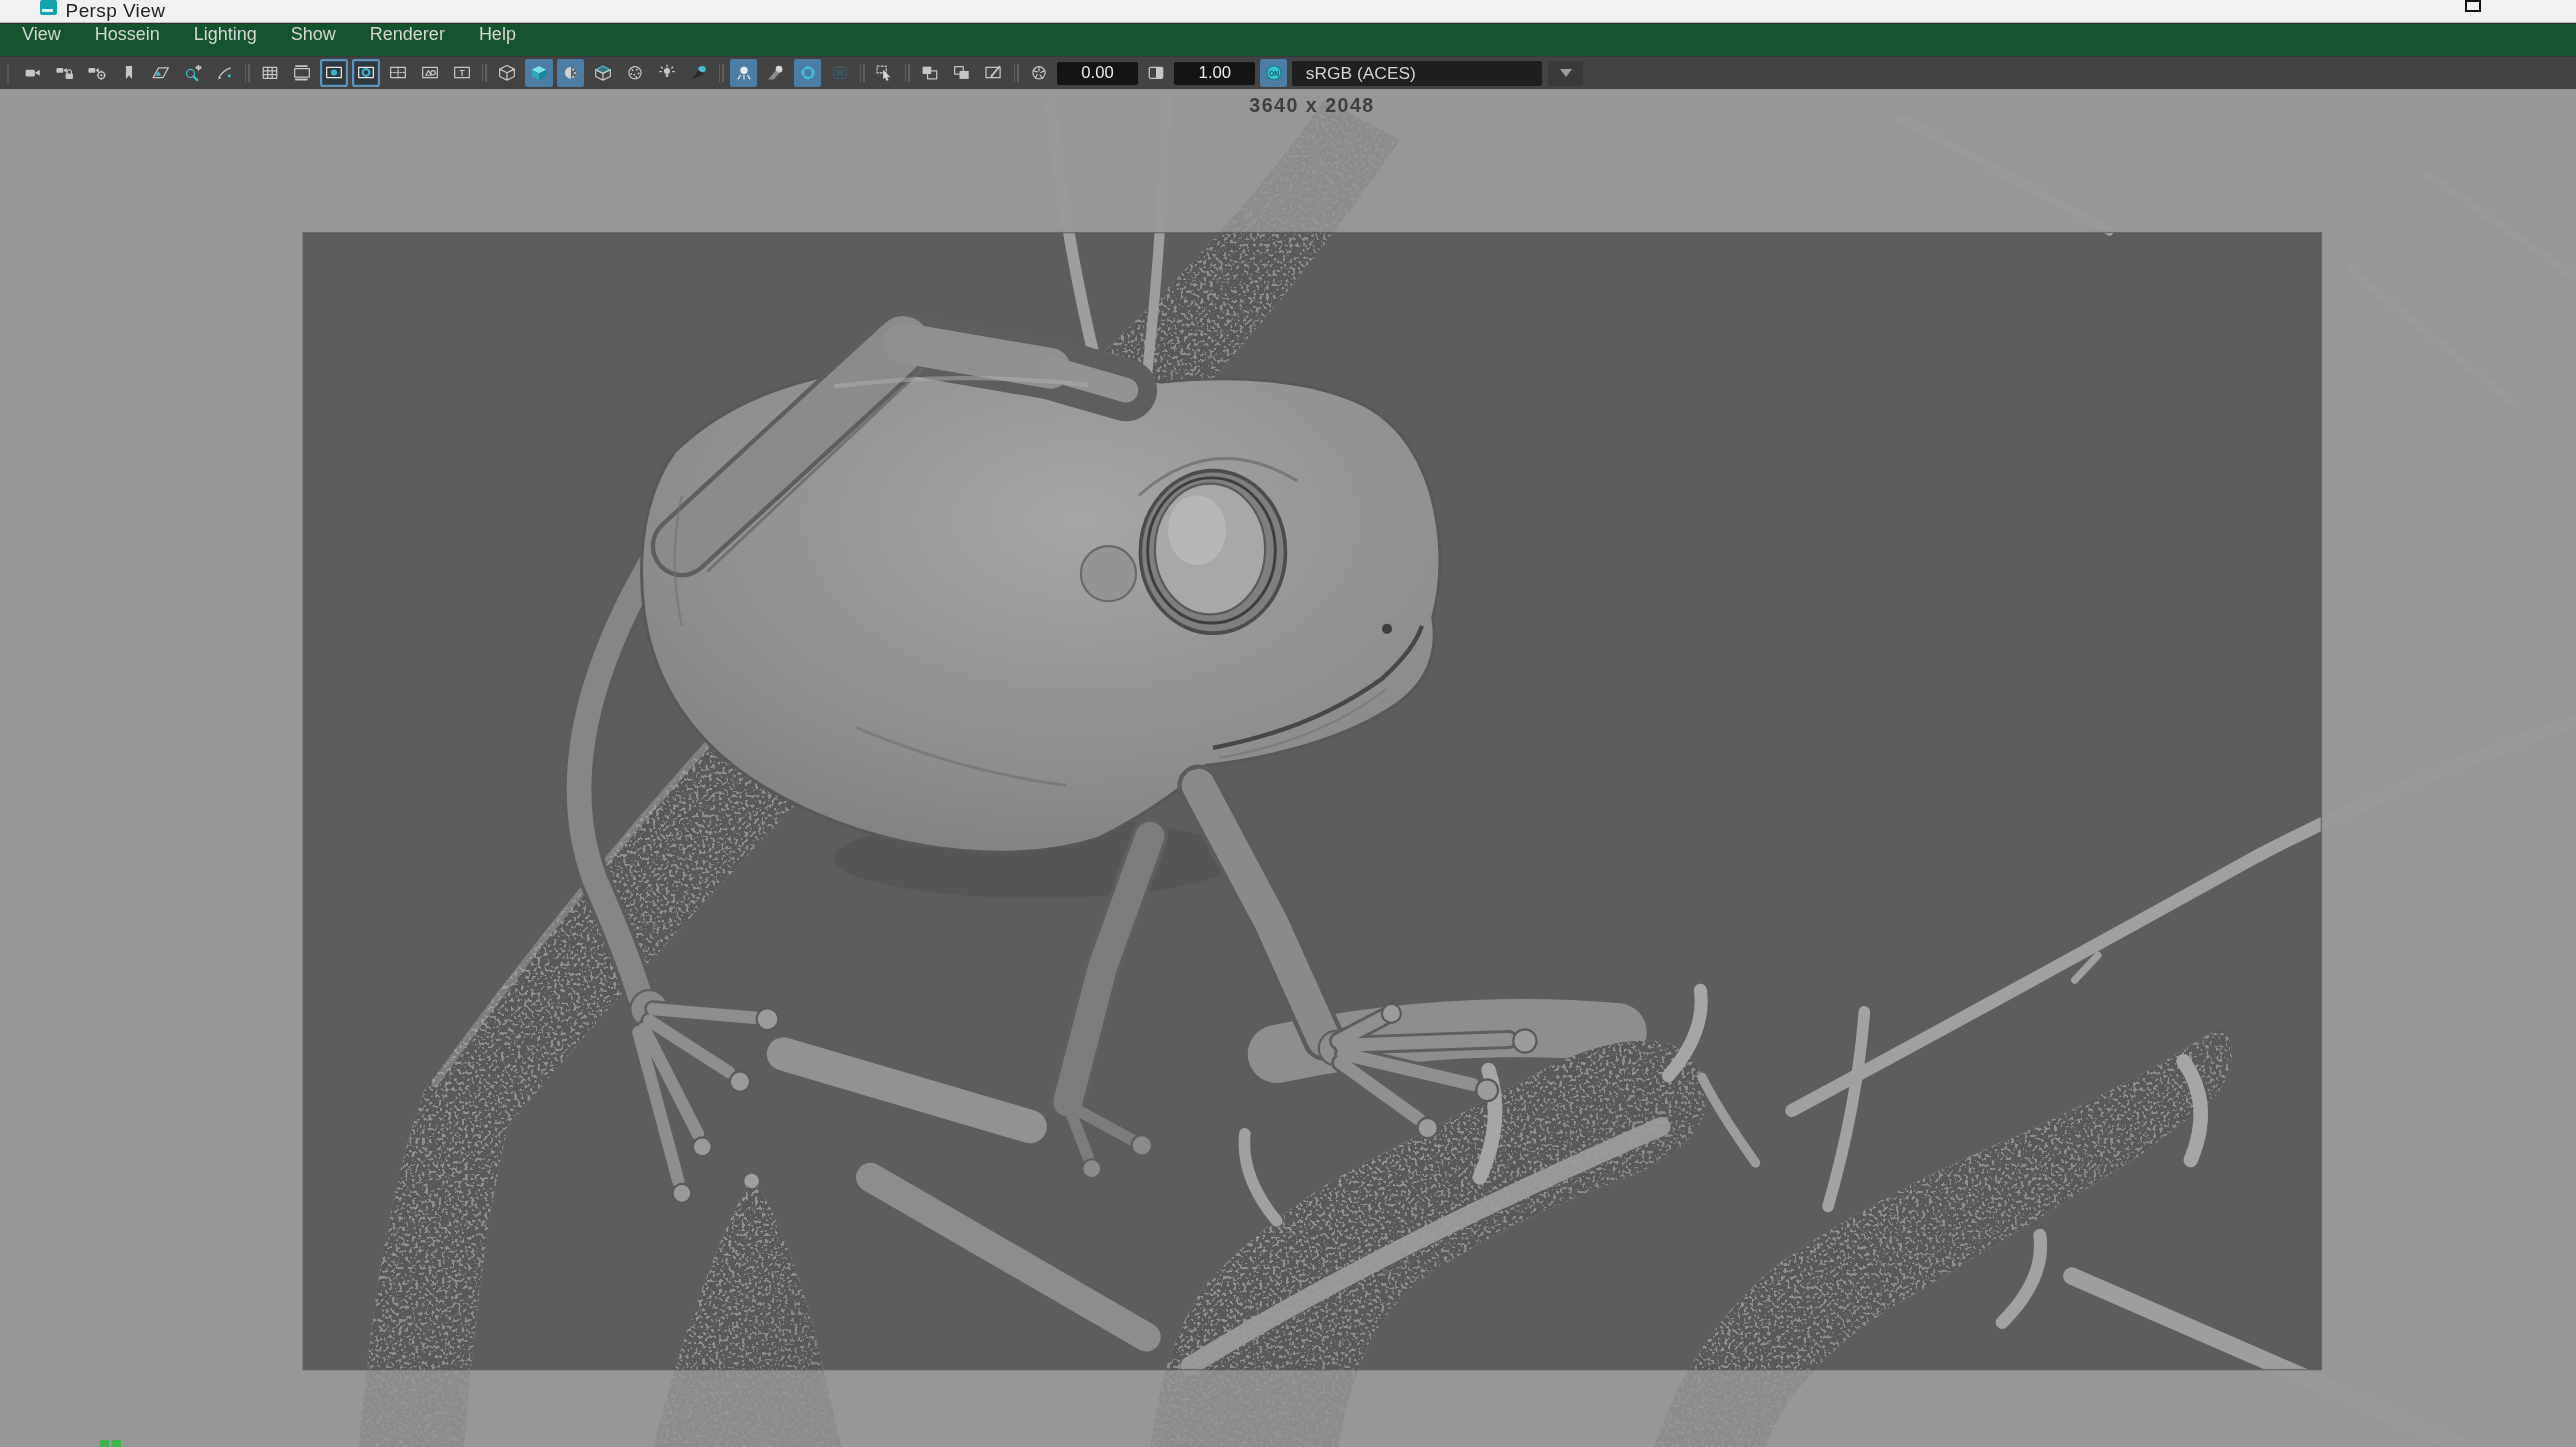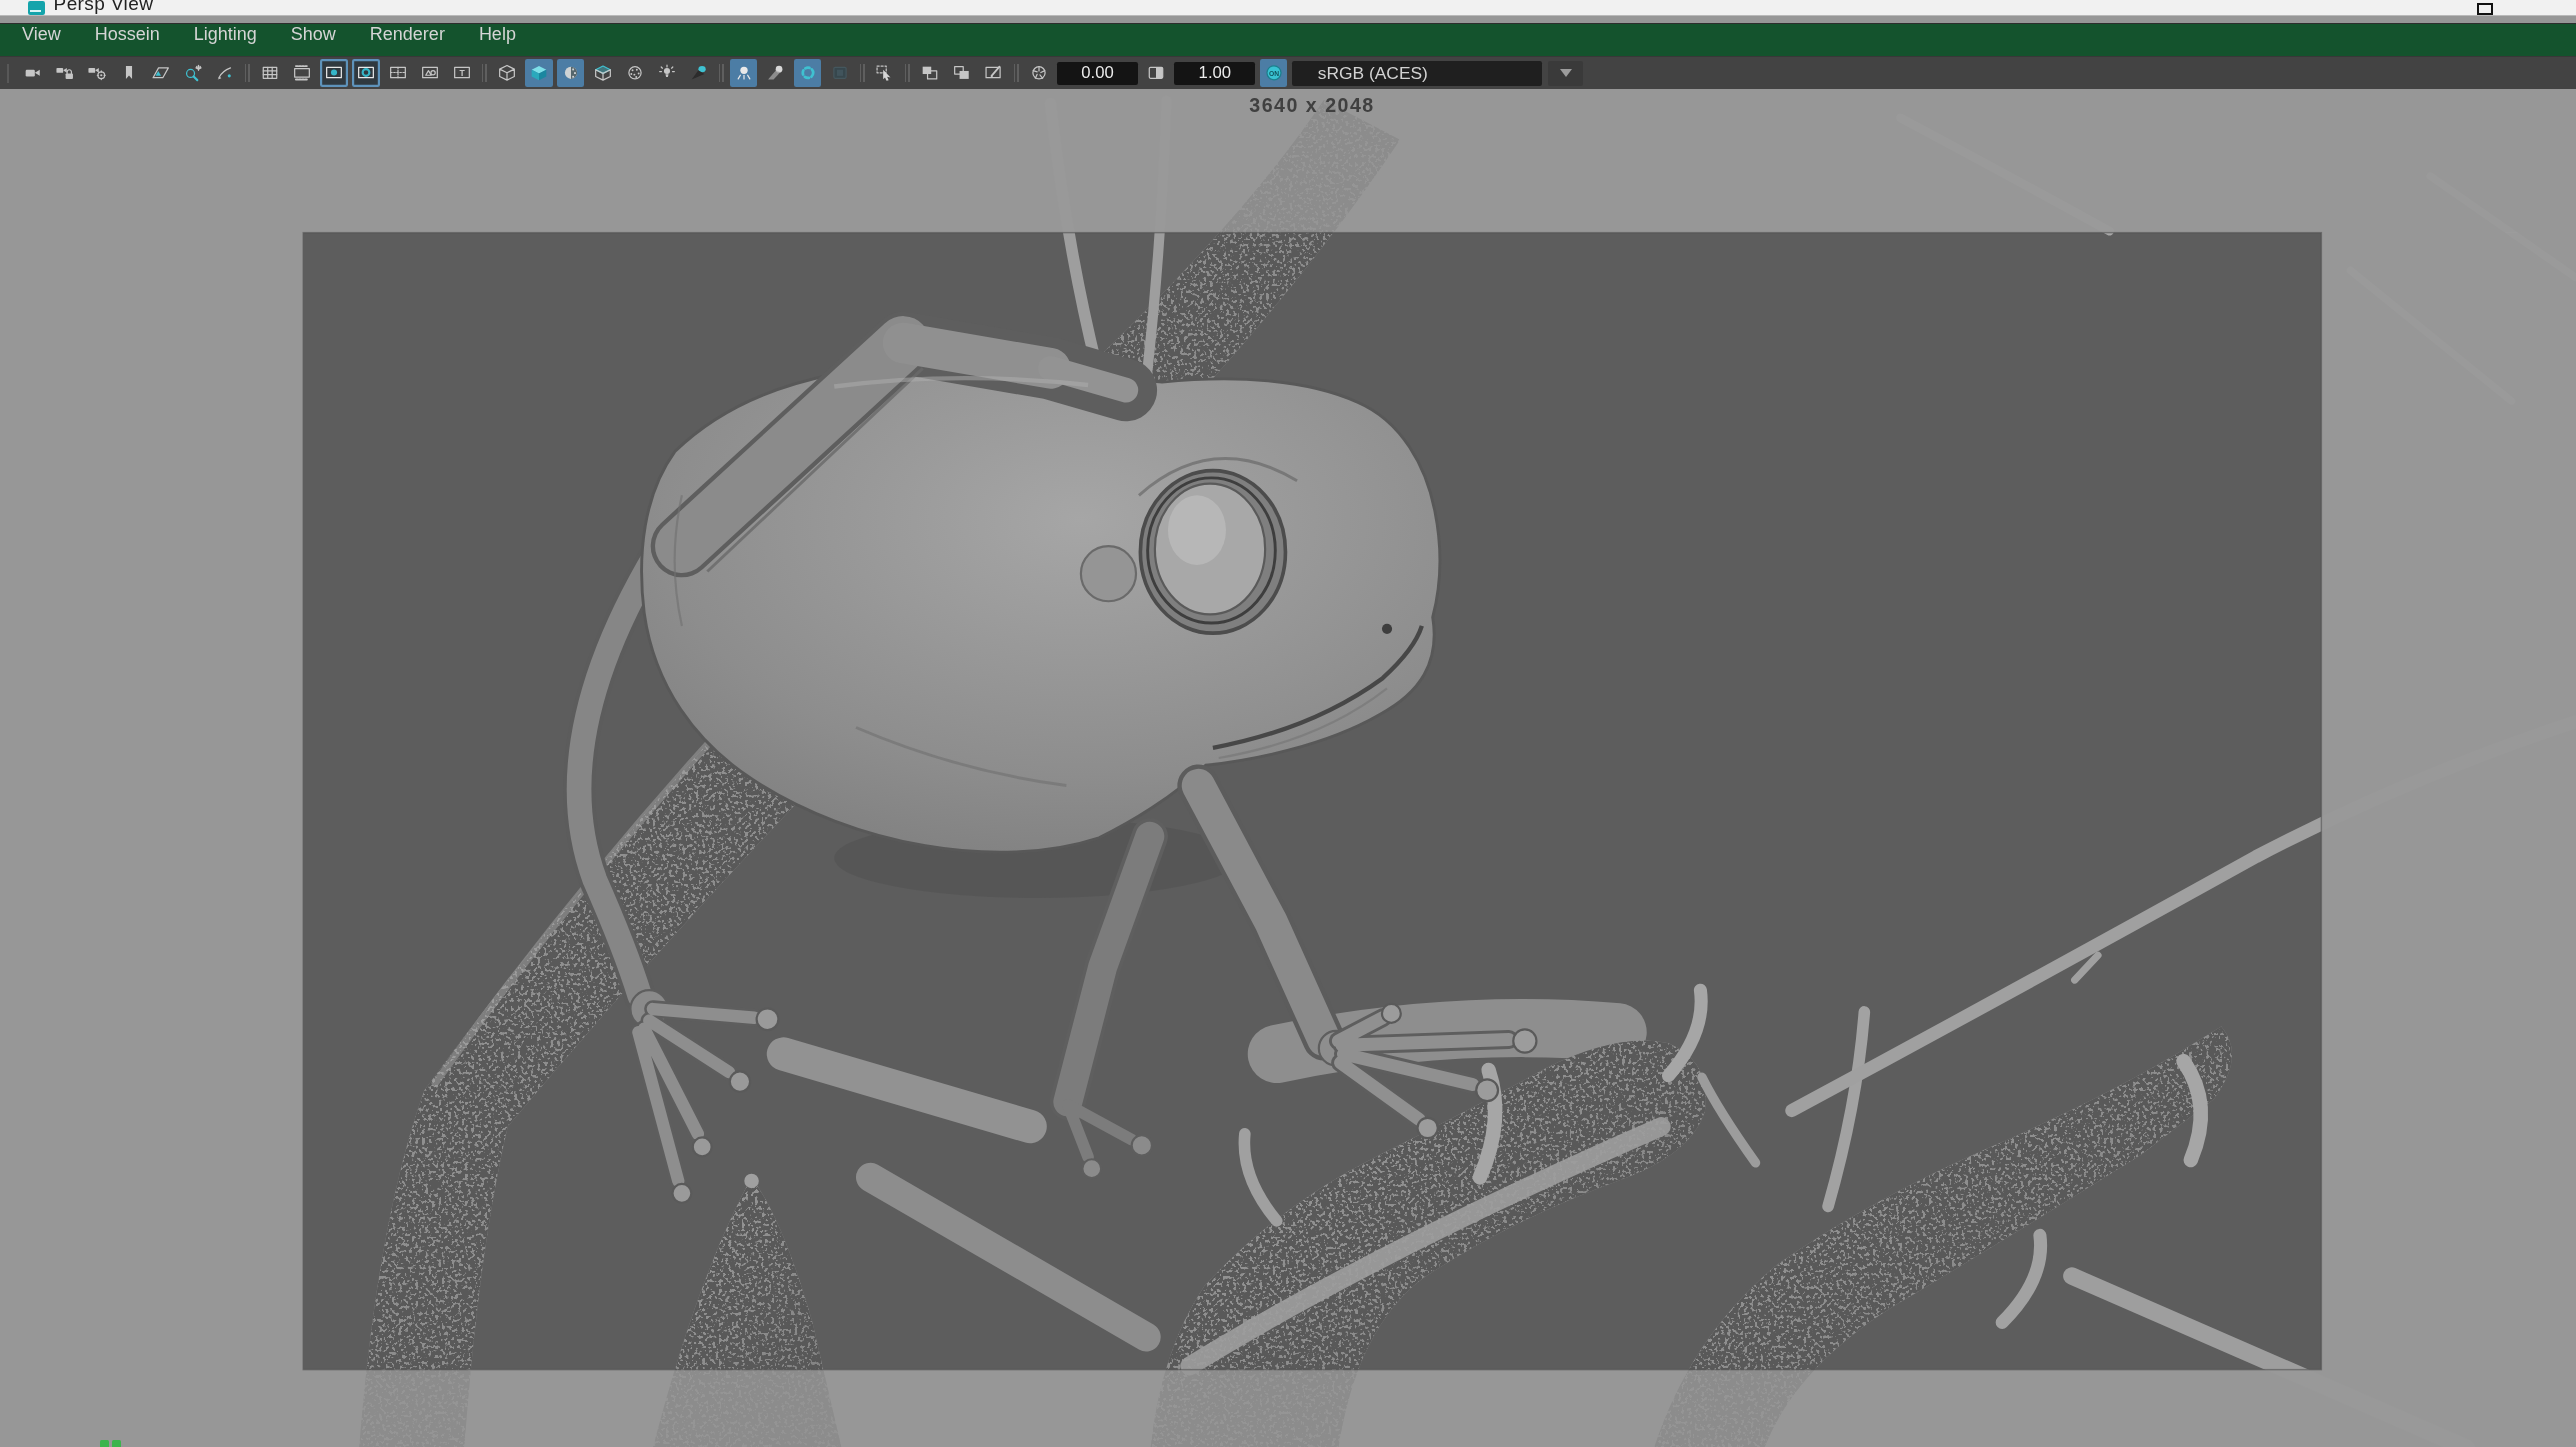--- a/index.html
+++ b/index.html
@@ -1,22 +1,22 @@
 <!DOCTYPE html>
 <html style="font-size:11.6px"><head>
 <meta charset="utf-8">
 <style>
   html,body{margin:0;padding:0;background:#2b2b2b;}
   *{box-sizing:border-box;}
   .app{position:relative;width:2576px;height:1447px;overflow:hidden;
        font-family:"Liberation Sans", sans-serif;background:#979797;}
 
   
-  .titlebar{position:absolute;left:0;top:0;width:100%;height:16px;background:#f1f1f1;
-            display:flex;align-items:flex-end;padding:0 13px;border-bottom:0.7px solid #b9b9b9;}
+  .titlebar{position:absolute;left:0;top:0;width:100%;height:23px;background:#f1f1f1;
+            display:flex;align-items:flex-start;padding:0 25px;border-bottom:0.7px solid #b9b9b9;}
   .panel-icon{width:17.4px;height:14.5px;border-radius:2.2px;background:#14a4ab;margin:0 8.7px 0 14.5px;
               position:relative;flex:0 0 auto;}
   .panel-icon::after{content:"";position:absolute;left:2.9px;bottom:2.9px;width:10.2px;height:2.2px;background:#d9f6f7;}
   .win-title{font-size:19px;color:#222;letter-spacing:0.4px;}
   .max-btn{margin-left:auto;margin-right:70px;width:16px;height:11.6px;border:2.2px solid #111;background:transparent;}
 
   
   .menubar{position:absolute;left:0;top:23px;width:100%;height:33px;background:#14532d;
            border-top:1.5px solid #2e2e2e;display:flex;align-items:flex-start;gap:34px;padding:0 0 0 22px;}
   .menu-item{color:#d5d5d5;font-size:18px;cursor:default;}
@@ -28,21 +28,21 @@
   .tbtn.act-fill{background:#4c7da5;}
   .tbtn.act-line{background:#30393f;box-shadow:0 0 0 2.2px #5e93bb inset;}
   .tico{width:22px;height:19.6px;stroke:#c6c6c6;stroke-width:2;fill:none;stroke-linecap:round;stroke-linejoin:round;}
   .tsep{width:8.7px;height:22px;display:flex;align-items:center;justify-content:center;gap:2.2px;flex:0 0 auto;}
   .tsep i{display:block;width:1.5px;height:17.4px;background:#5f5f5f;}
   .grip{width:7.3px;height:22px;display:flex;align-items:center;gap:1.5px;flex:0 0 auto;}
   .grip i{display:block;width:1.5px;height:19px;background:#585858;}
   .numfield{width:81px;height:23px;background:#141414;border:none;border-radius:2.2px;color:#ececec;
             font-size:16.7px;text-align:center;font-family:"Liberation Sans",sans-serif;flex:0 0 auto;}
   .dropdown{width:250px;height:25px;background:#1f1f1f;border-radius:2.2px;color:#d2d2d2;font-size:17.4px;
-            display:flex;align-items:center;padding-left:26px;flex:0 0 auto;}
+            display:flex;align-items:center;padding-left:14px;flex:0 0 auto;}
   .dd-arrow-btn{width:35px;height:25px;margin-left:2.2px;background:#3a3a3a;border-radius:2.2px;
                 display:flex;align-items:center;justify-content:center;flex:0 0 auto;}
   .dd-arrow-btn span{width:0;height:0;border-left:6.5px solid transparent;border-right:6.5px solid transparent;
                      border-top:8px solid #9c9c9c;}
 
   
   .viewport{position:absolute;left:0;top:89px;width:2576px;height:1359px;background:#979797;}
   .scene{position:absolute;left:0;top:0;width:100%;height:100%;display:block;}
   .res-label{position:absolute;left:1196px;top:5.1px;width:232px;text-align:center;
              font-size:19.6px;font-weight:bold;letter-spacing:1.5px;color:#404040;}

